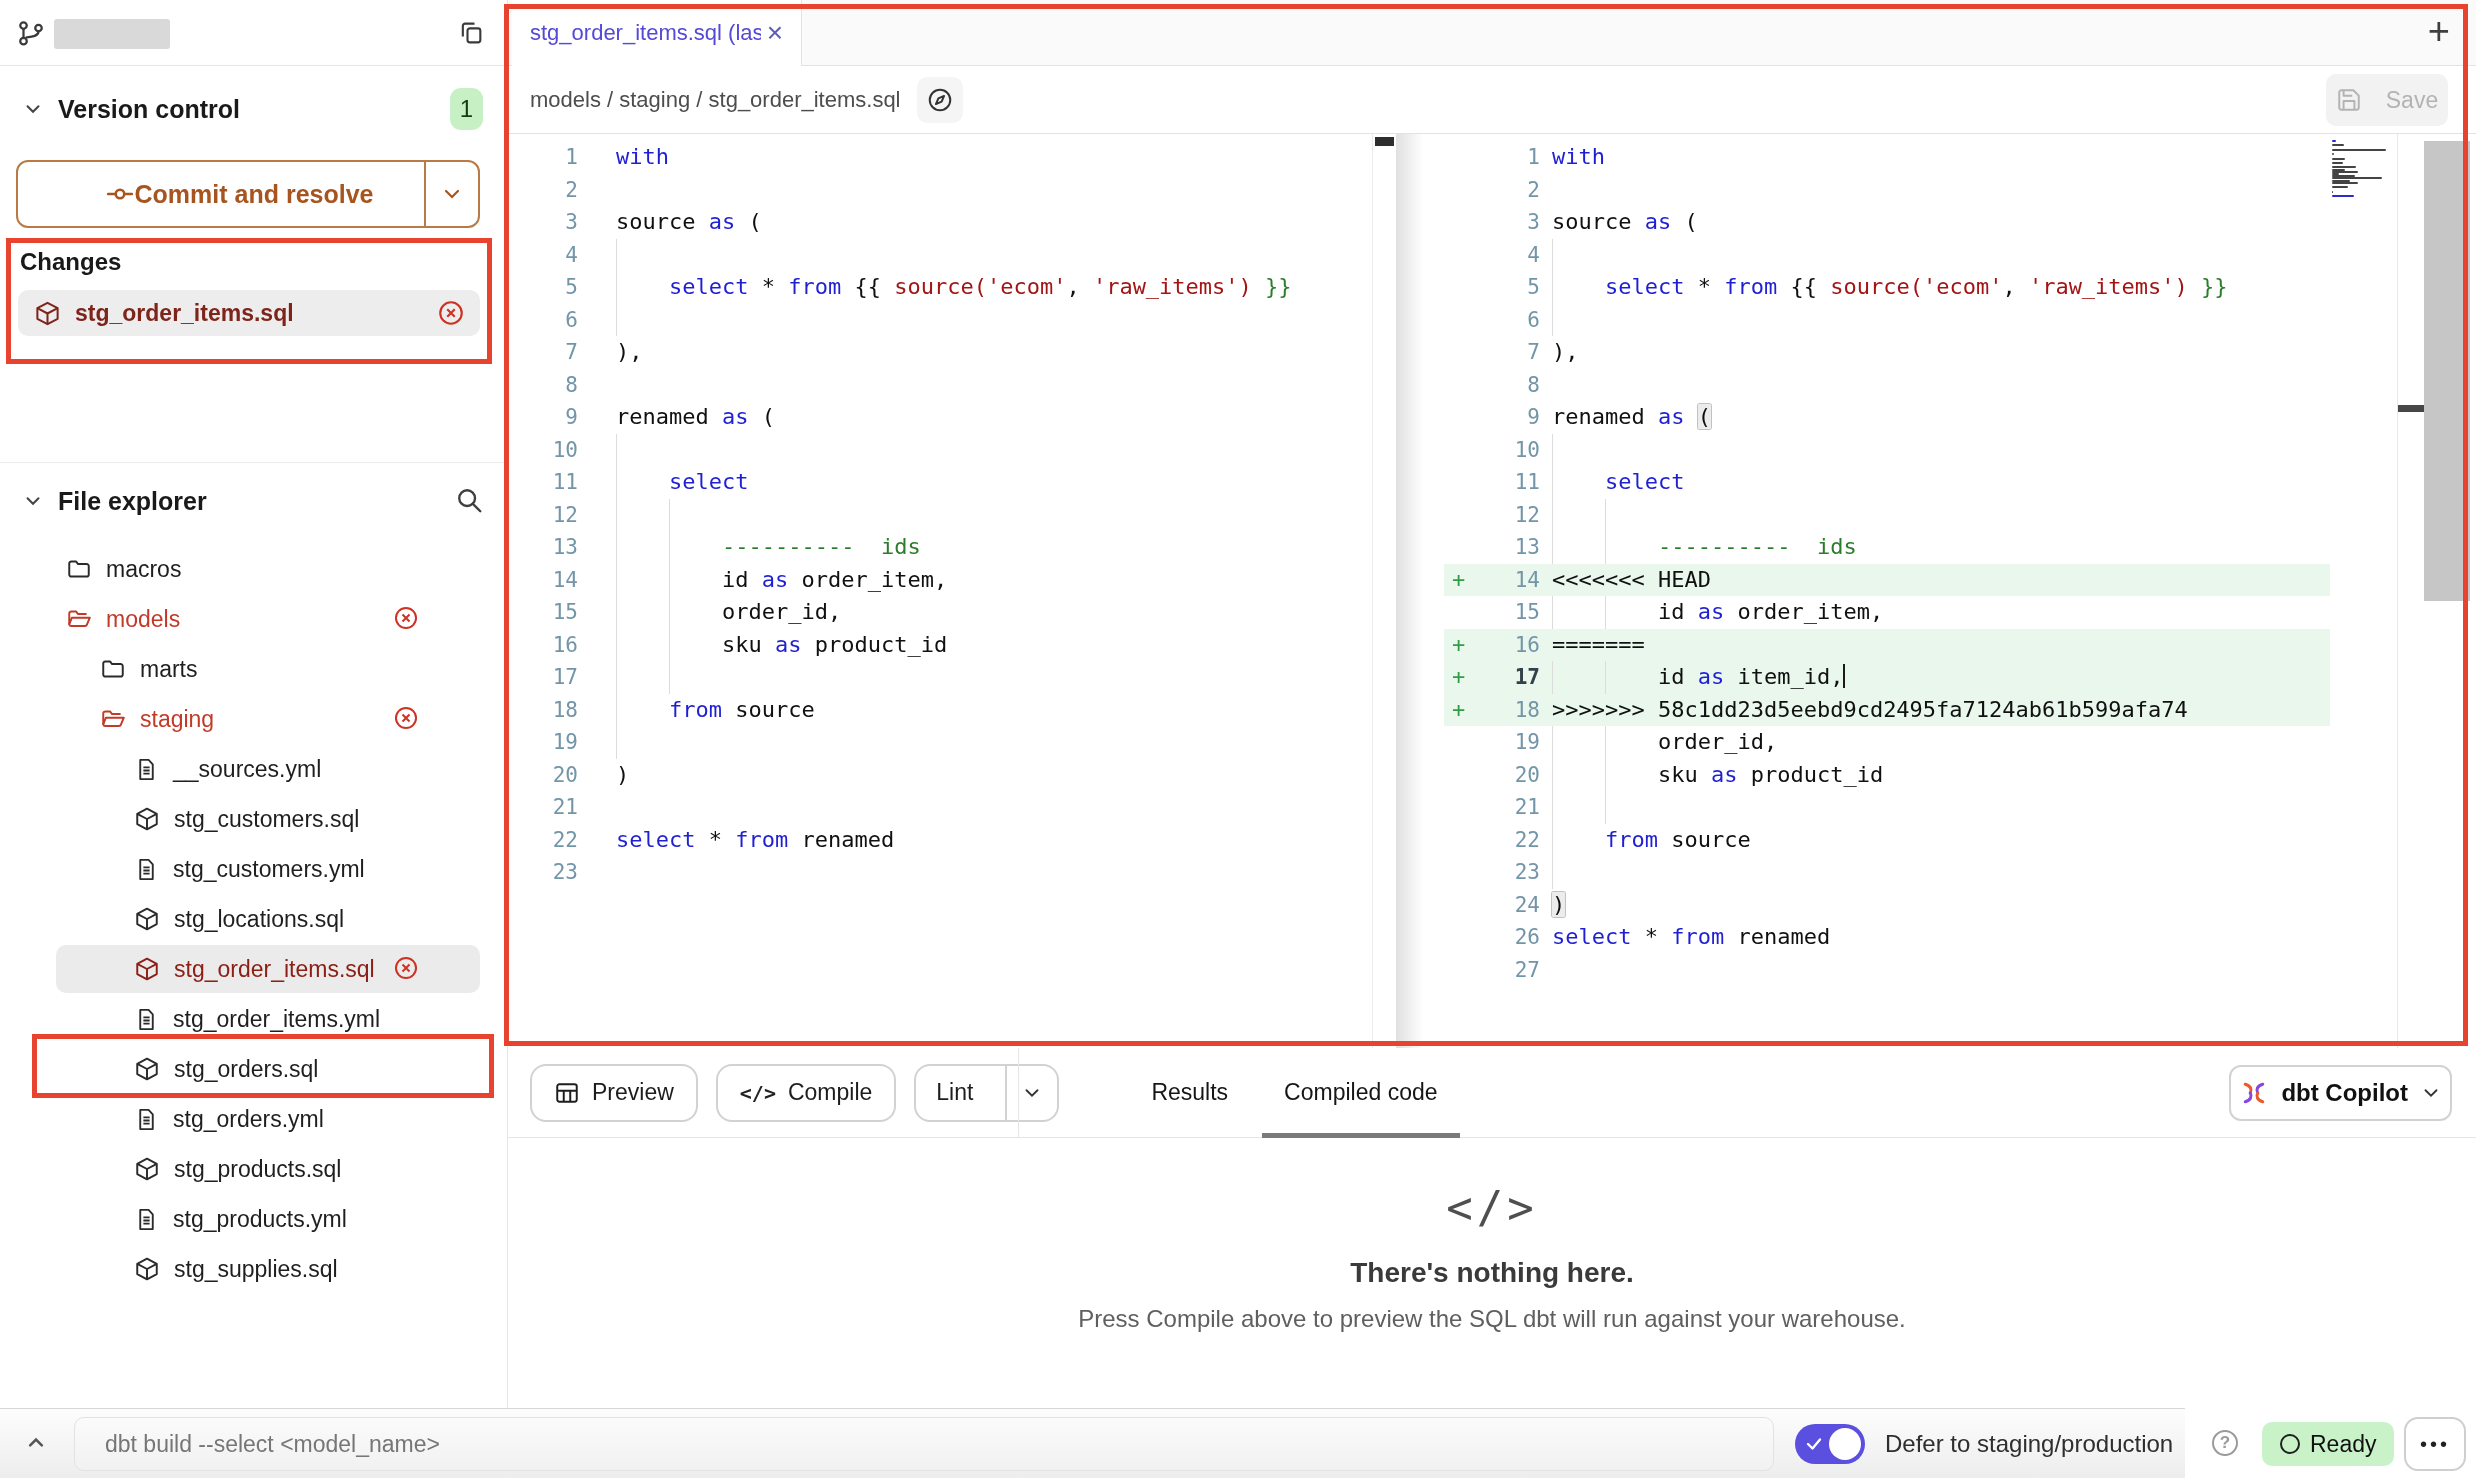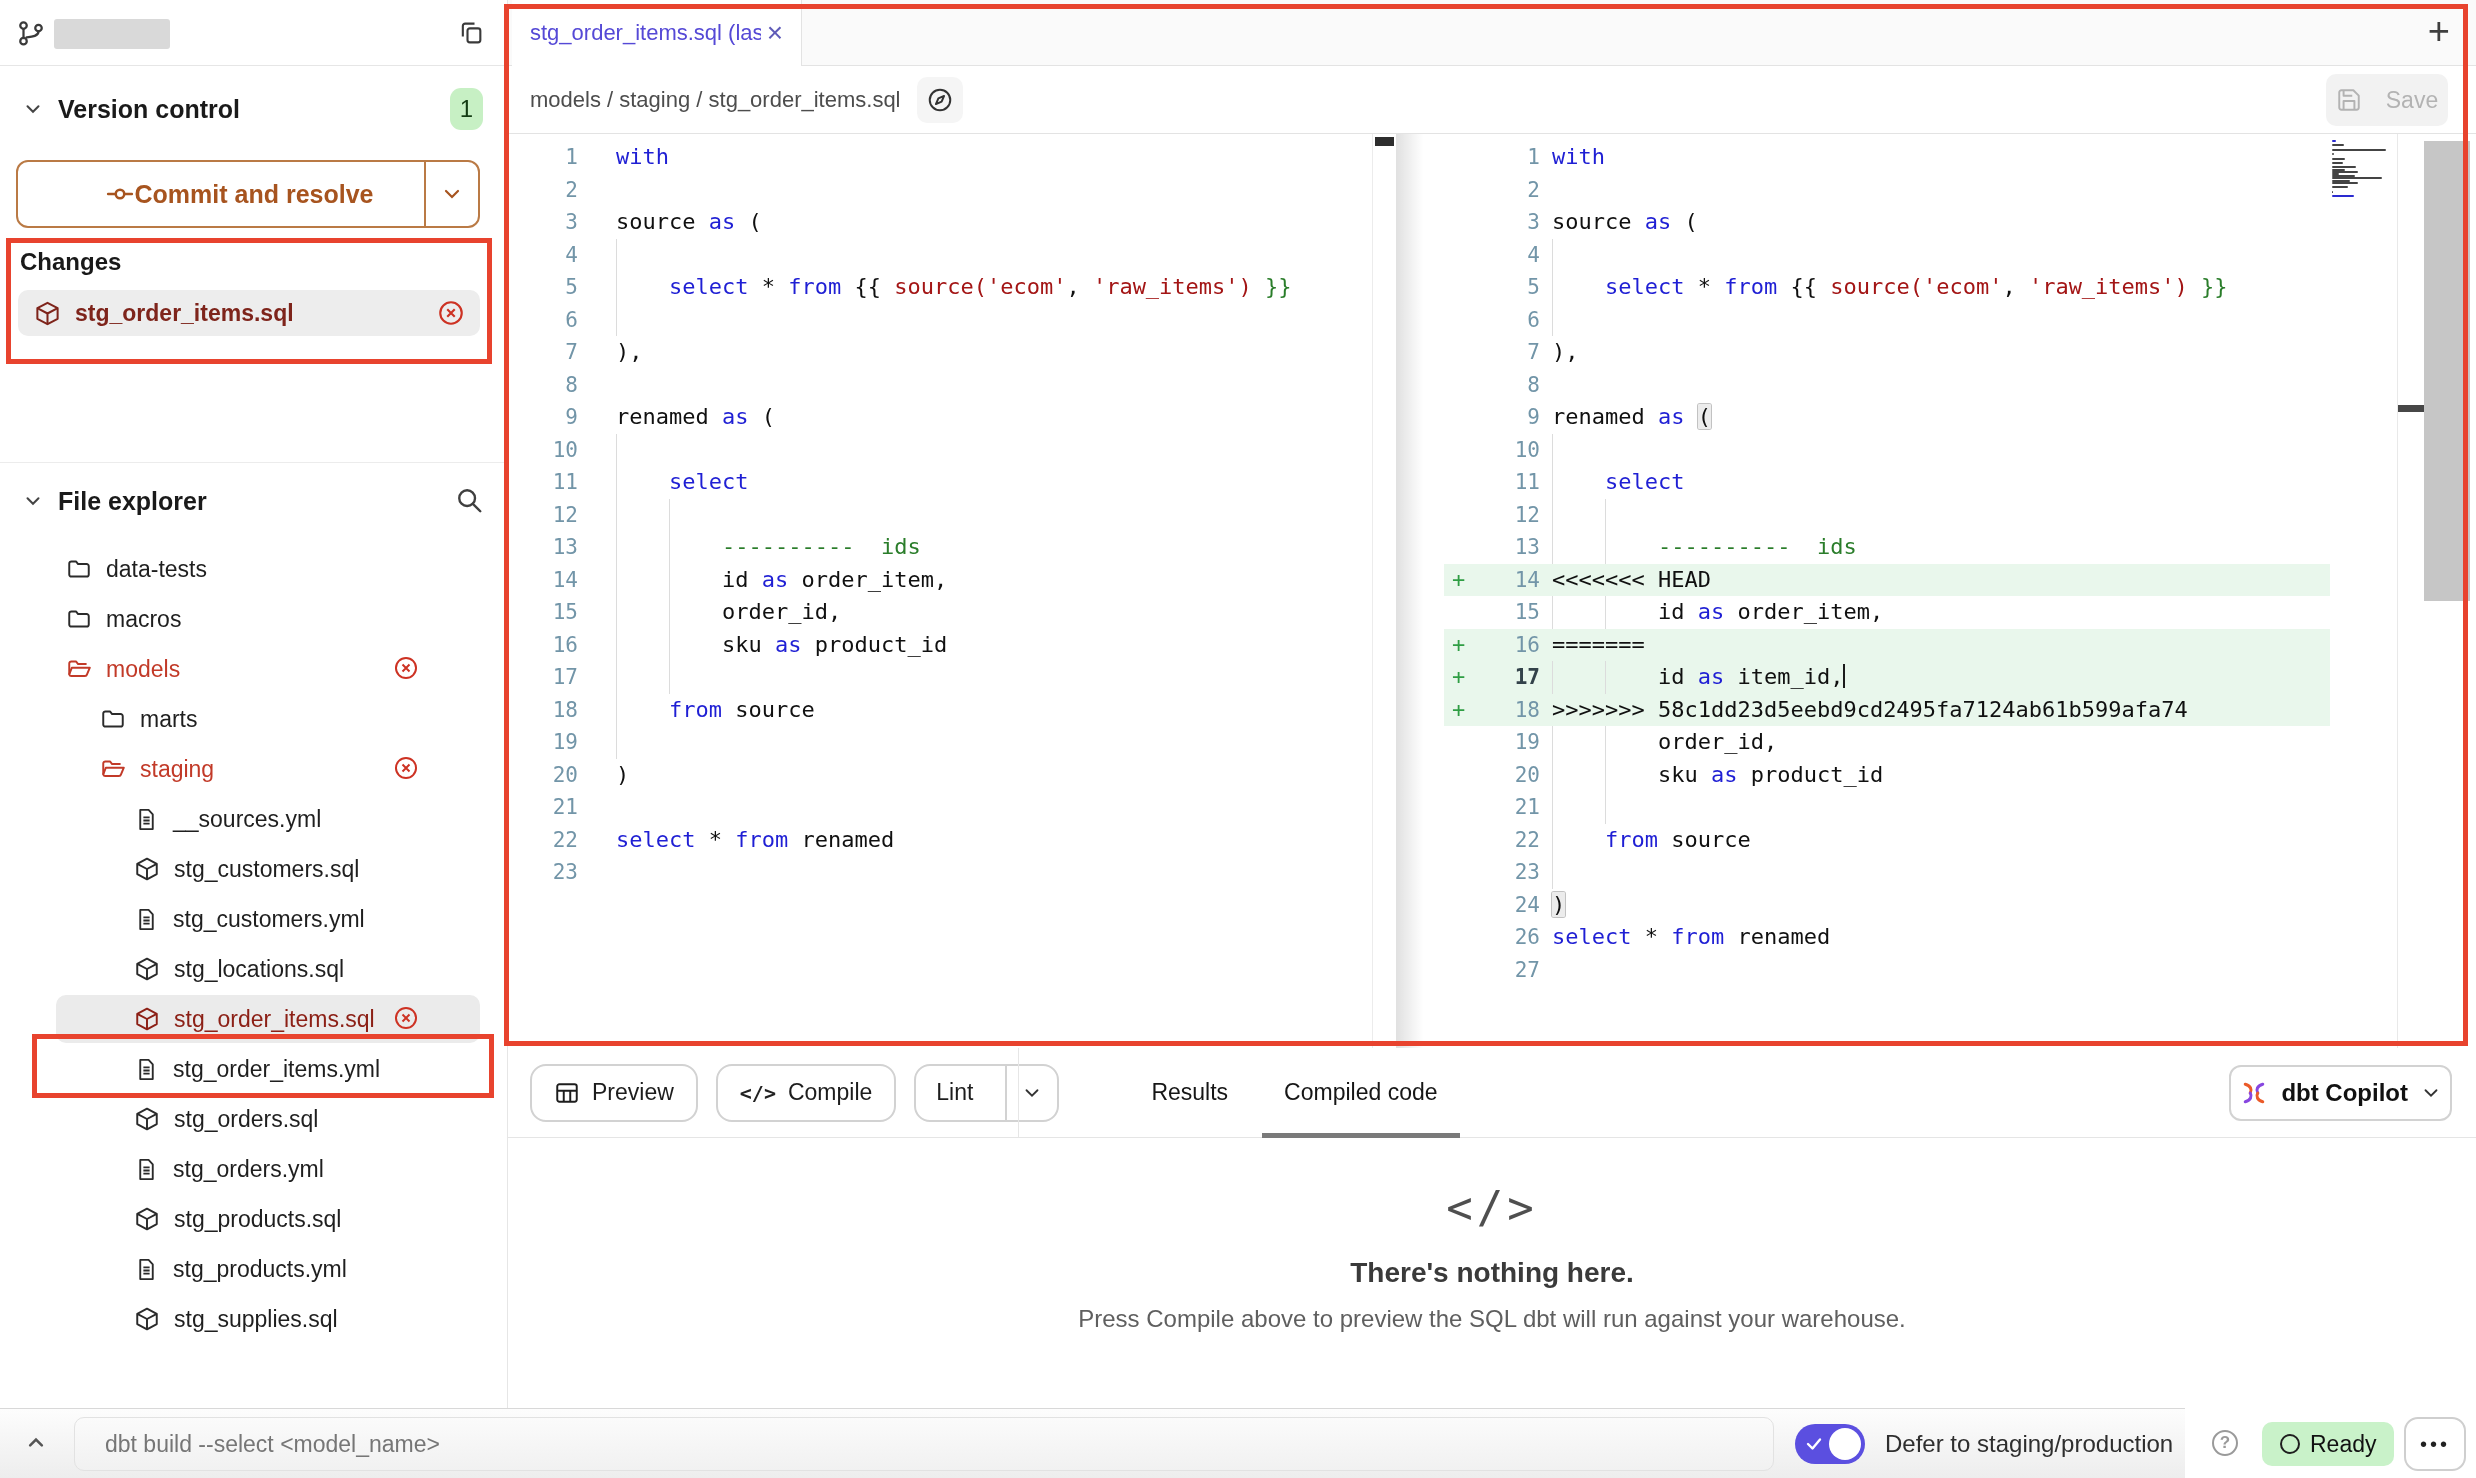--- a/index.html
+++ b/index.html
@@ -217,28 +217,20 @@
         </span>
         <span class="sec-title">File explorer</span>
         <span class="search-ic">
           <svg width="30" height="30" viewBox="0 0 24 24" fill="none" stroke="currentColor" stroke-width="1.9" stroke-linecap="round">
               <circle cx="10.5" cy="10.5" r="6.3"></circle>
               <line x1="15.3" y1="15.3" x2="21" y2="21"></line>
             </svg>
         </span>
       </div>
       <div id="fe-list">
-          <div class="fe-row" style="padding-left: 66px;">
-            <span class="ic">
-              <svg width="26" height="26" viewBox="0 0 24 24" fill="none" stroke="currentColor" stroke-width="1.8" stroke-linejoin="round">
-                <path d="M3 7a2 2 0 0 1 2-2h4.2l2 2.4H19a2 2 0 0 1 2 2V17a2 2 0 0 1-2 2H5a2 2 0 0 1-2-2Z"></path>
-              </svg>
-            </span>
-            <span class="lbl">data-tests</span>
-          </div>
           <div class="fe-row" style="padding-left: 66px;">
             <span class="ic">
               <svg width="26" height="26" viewBox="0 0 24 24" fill="none" stroke="currentColor" stroke-width="1.8" stroke-linejoin="round">
                 <path d="M3 7a2 2 0 0 1 2-2h4.2l2 2.4H19a2 2 0 0 1 2 2V17a2 2 0 0 1-2 2H5a2 2 0 0 1-2-2Z"></path>
               </svg>
             </span>
             <span class="lbl">macros</span>
           </div>
           <div class="fe-row red" style="padding-left: 66px;">
             <span class="ic">

